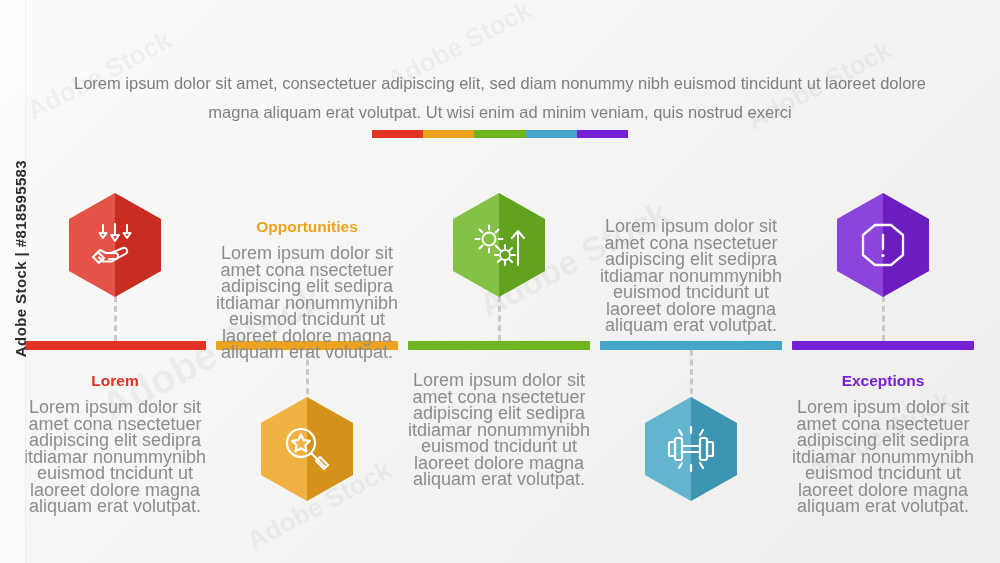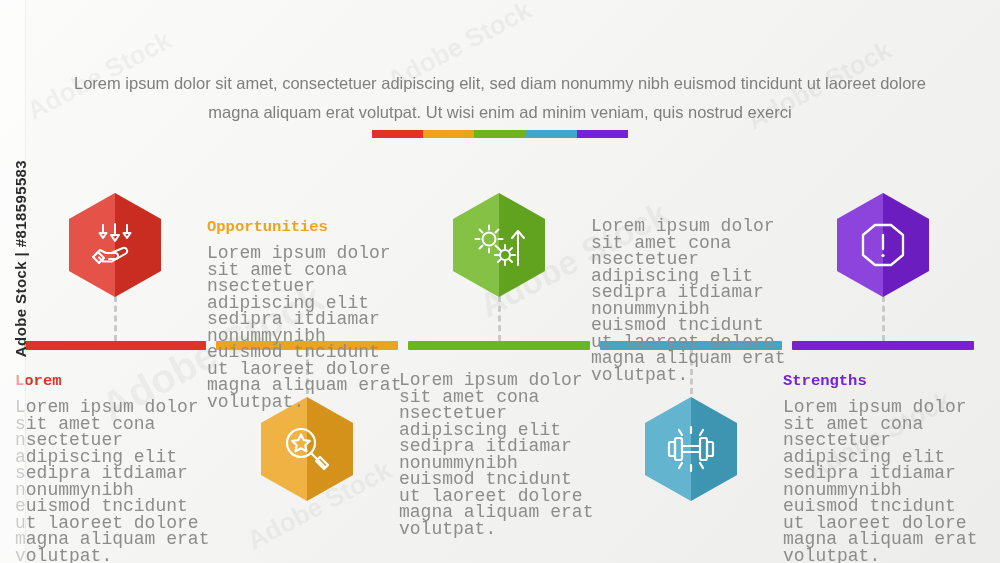--- a/index.html
+++ b/index.html
@@ -72,21 +72,21 @@
     width: 92px; height: 104px;
     clip-path: polygon(50% 0%, 100% 25%, 100% 75%, 50% 100%, 0% 75%, 0% 25%);
     display: flex; align-items: center; justify-content: center;
   }
   .hex .shade {
     position: absolute; inset: 0;
     background: linear-gradient(90deg, rgba(255,255,255,0.16) 0%, rgba(255,255,255,0.16) 50%, rgba(0,0,0,0.10) 50%, rgba(0,0,0,0.10) 100%);
   }
   .hex svg { position: relative; z-index: 2; }
   
-  .blk { position: absolute; width: 200px; text-align: left; font-family: Liberation Mono, monospace; }
+  .blk { position: absolute; width: 200px; text-align: center; }
   .blk .h {
     font-size: 15.5px; font-weight: bold; margin-bottom: 9px;
   }
   .blk .p {
     font-size: 18px; color: #8c8c8c; line-height: 16.5px;
   }
 </style>
 </head>
 <body>
 
@@ -201,20 +201,20 @@
 
   <div class="blk" style="left:399px; top:372px;">
     <div class="p">Lorem ipsum dolor sit amet cona nsectetuer adipiscing elit sedipra itdiamar nonummynibh euismod tncidunt ut laoreet dolore magna aliquam erat volutpat.</div>
   </div>
 
   <div class="blk" style="left:591px; top:218px;">
     <div class="p">Lorem ipsum dolor sit amet cona nsectetuer adipiscing elit sedipra itdiamar nonummynibh euismod tncidunt ut laoreet dolore magna aliquam erat volutpat.</div>
   </div>
 
   <div class="blk" style="left:783px; top:372px;">
-    <div class="h" style="color: rgb(119, 32, 214);">Strengths</div>
+    <div class="h" style="color: rgb(119, 32, 214);">Exceptions</div>
     <div class="p">Lorem ipsum dolor sit amet cona nsectetuer adipiscing elit sedipra itdiamar nonummynibh euismod tncidunt ut laoreet dolore magna aliquam erat volutpat.</div>
   </div>
 
   <div class="wm-strip"></div>
   <div class="wm-text">Adobe Stock | #818595583</div>
 
 </div>
 
 </body></html>

